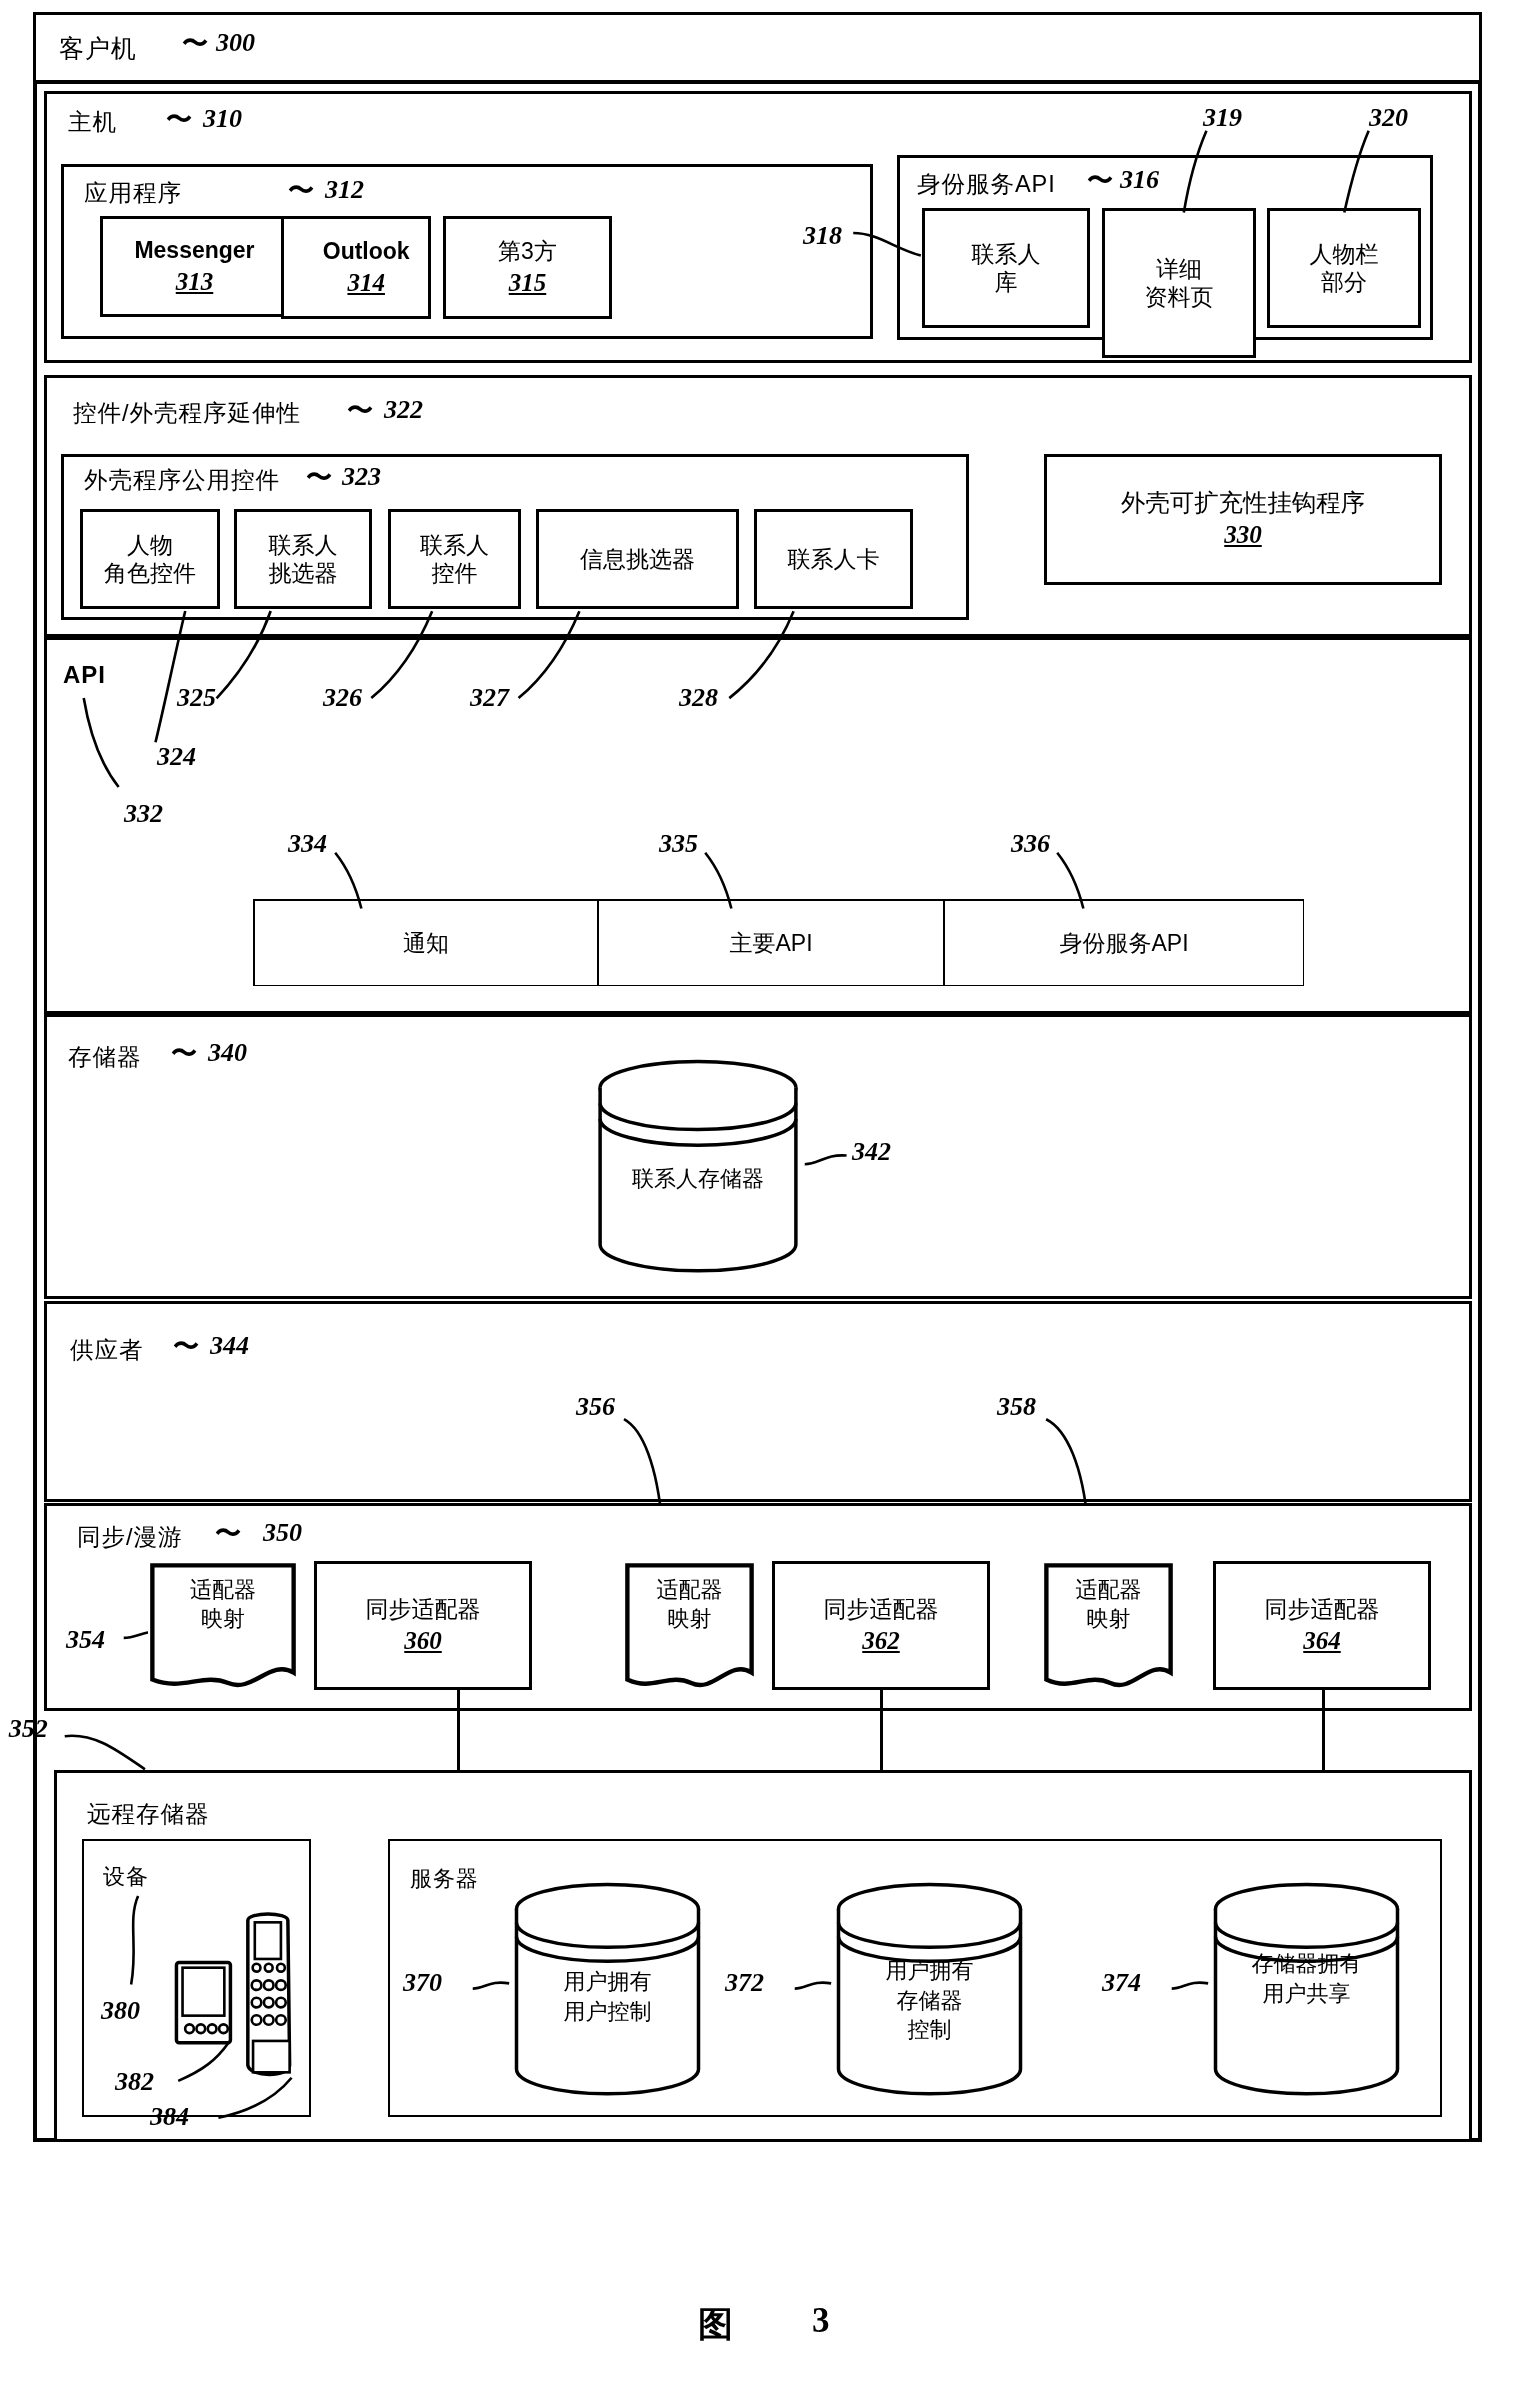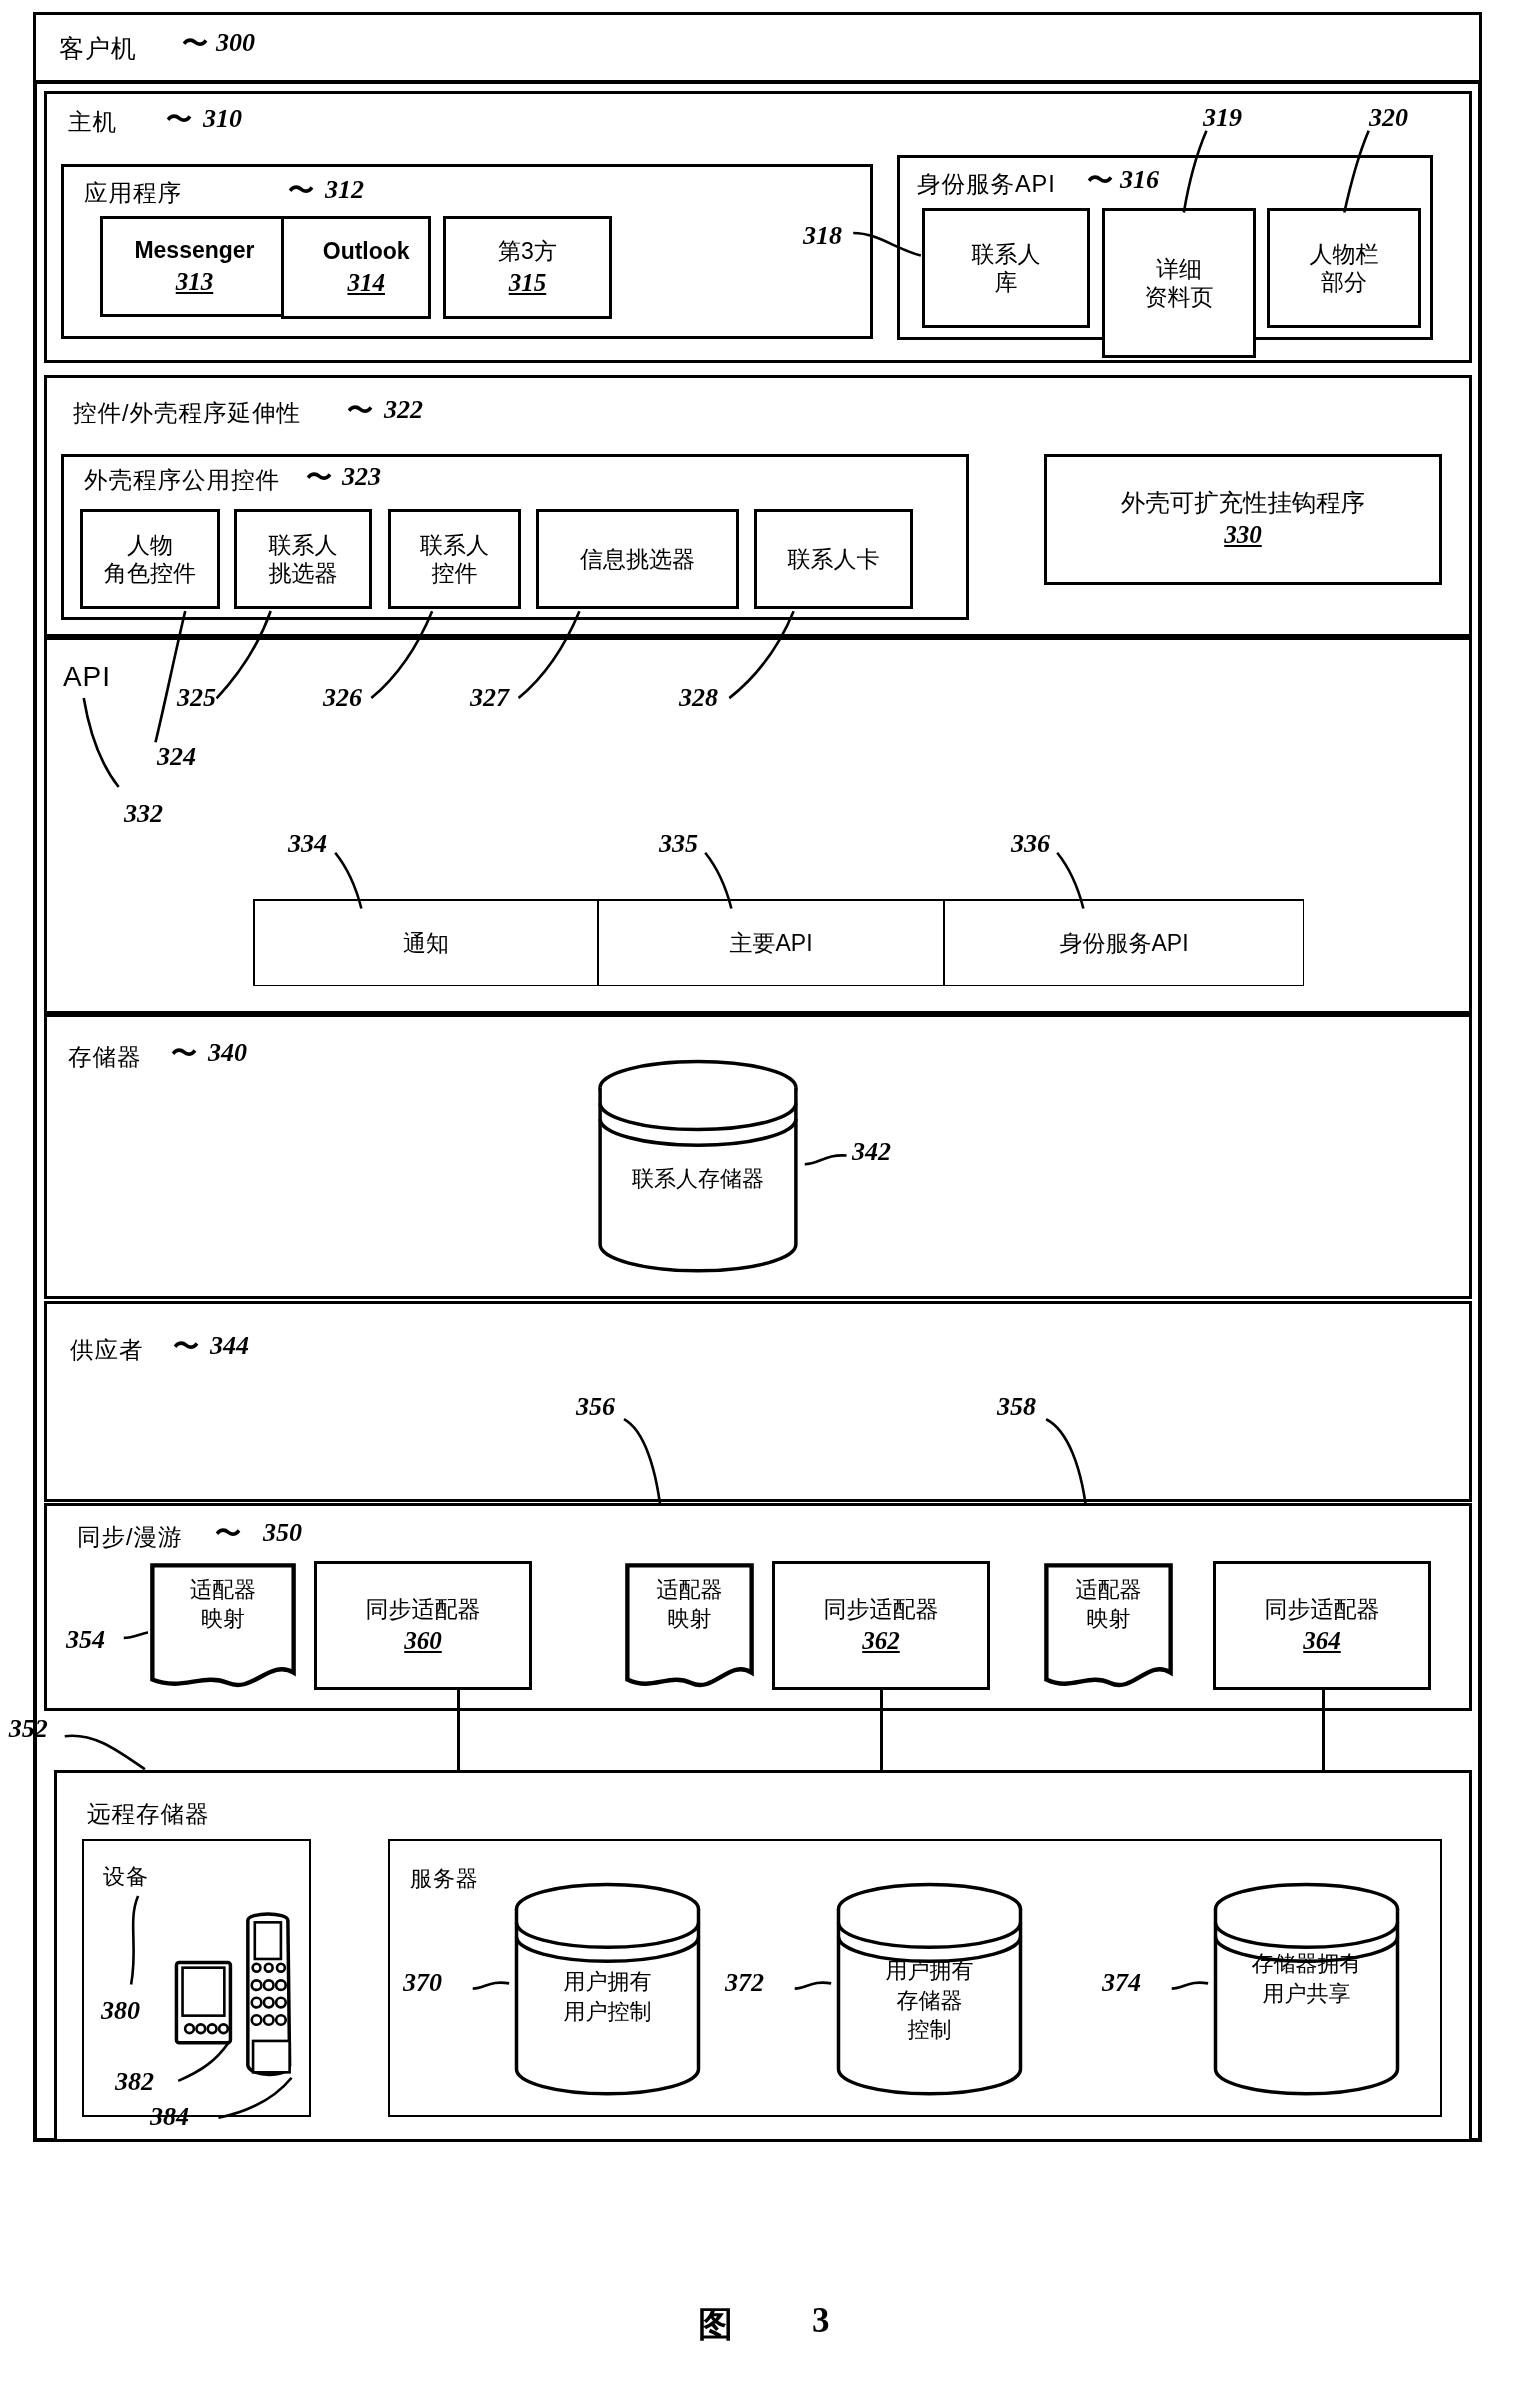--- a/index.html
+++ b/index.html
@@ -218,21 +218,21 @@
     <div>联系人卡</div>
   </div>
 
   <div class="nbox" style="left:1044px; top:454px; width:398px; height:131px; font-size:24.4px;">
     <div>外壳可扩充性挂钩程序</div>
     <div class="num">330</div>
   </div>
 
   <div class="frame" style="left:44px; top:637px; width:1428px; height:377px;"></div>
 
-  <div class="sec-label" style="left:63px; top:661px; font-weight:normal; font-size:28px;">API</div>
+  <div class="sec-label" style="left:63px; top:661px; font-weight:bold; font-size:24px;">API</div>
 
   <div class="lead" style="left:131px; top:611px; width:105px; height:140px;">
     <svg viewBox="0 0 120 160">
         <path d="M62 0 C 50 50, 40 100, 28 150" stroke="#000" stroke-width="3" fill="none"></path>
       </svg>
   </div>
   <div class="ref" style="left:157px; top:742px;">324</div>
 
   <div class="lead" style="left:192px; top:611px; width:105px; height:96px;">
     <svg viewBox="0 0 120 110">

